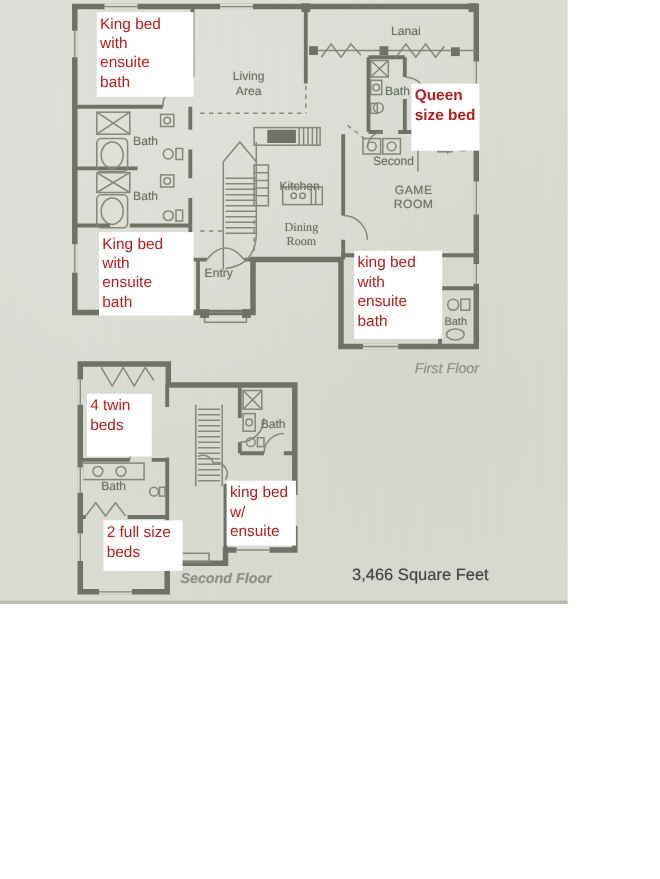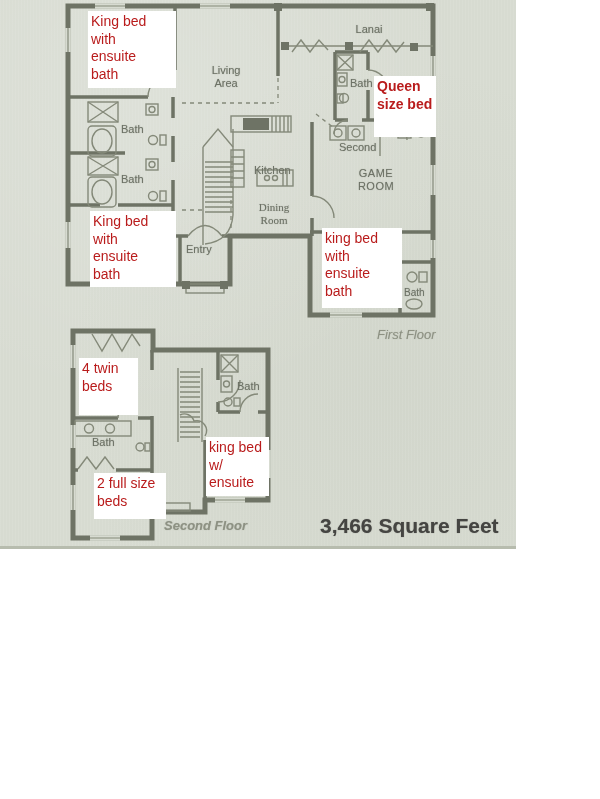--- a/index.html
+++ b/index.html
@@ -13,21 +13,21 @@
         border-bottom:3px solid #b7bcae;}
   .scan-layer{position:absolute;inset:0;filter:blur(.4px);}
   svg{display:block;}
   .rlabel{position:absolute;color:#6d7266;font-size:11px;line-height:13px;white-space:pre-line;
           text-shadow:0 0 1px rgba(109,114,102,.55);}
   .center{text-align:center;}
   .game{letter-spacing:.5px;}
   .small{font-size:10px;}
   .caption{position:absolute;color:#8d9183;font-size:13px;font-style:italic;
            text-shadow:0 0 1px rgba(141,145,131,.5);}
-  .sqft{position:absolute;left:320px;top:514px;color:#454542;font-size:21px;font-weight:bold;
+  .sqft{position:absolute;left:320px;top:514px;color:#454542;font-size:15px;font-weight:normal;
         text-shadow:0 0 1px rgba(69,69,66,.55);}
   .note{position:absolute;background:#ffffff;color:#b91c1c;font-size:14px;line-height:17.5px;
         padding:2px 3px;white-space:pre-line;}
 </style>
 </head>
 <body>
 
 <div class="page">
   <div class="scan">
 

